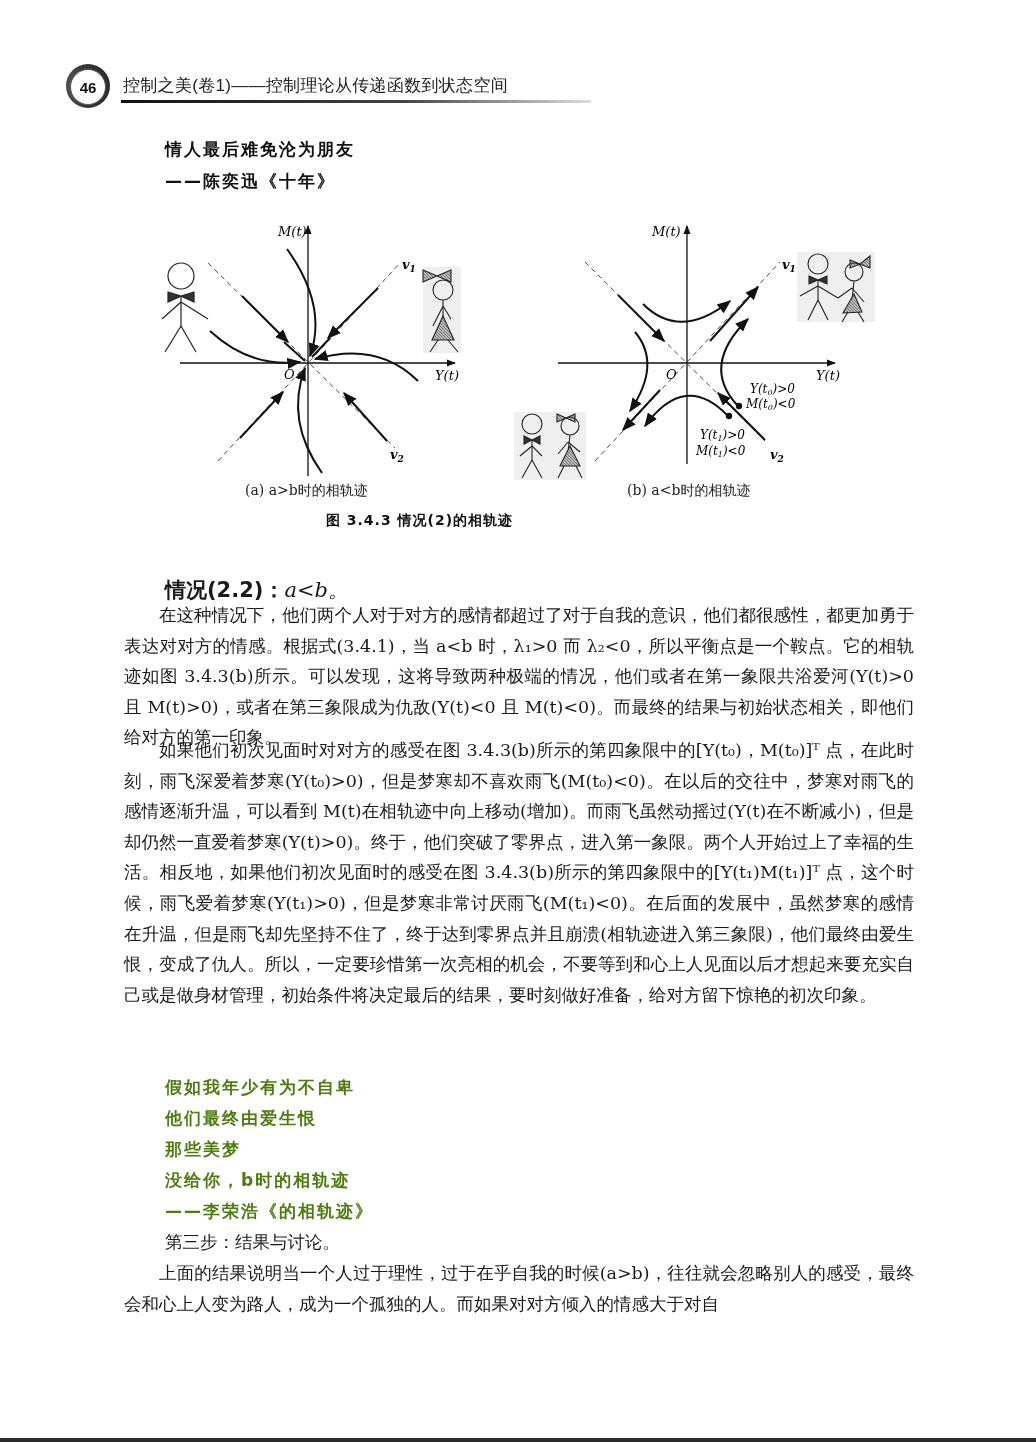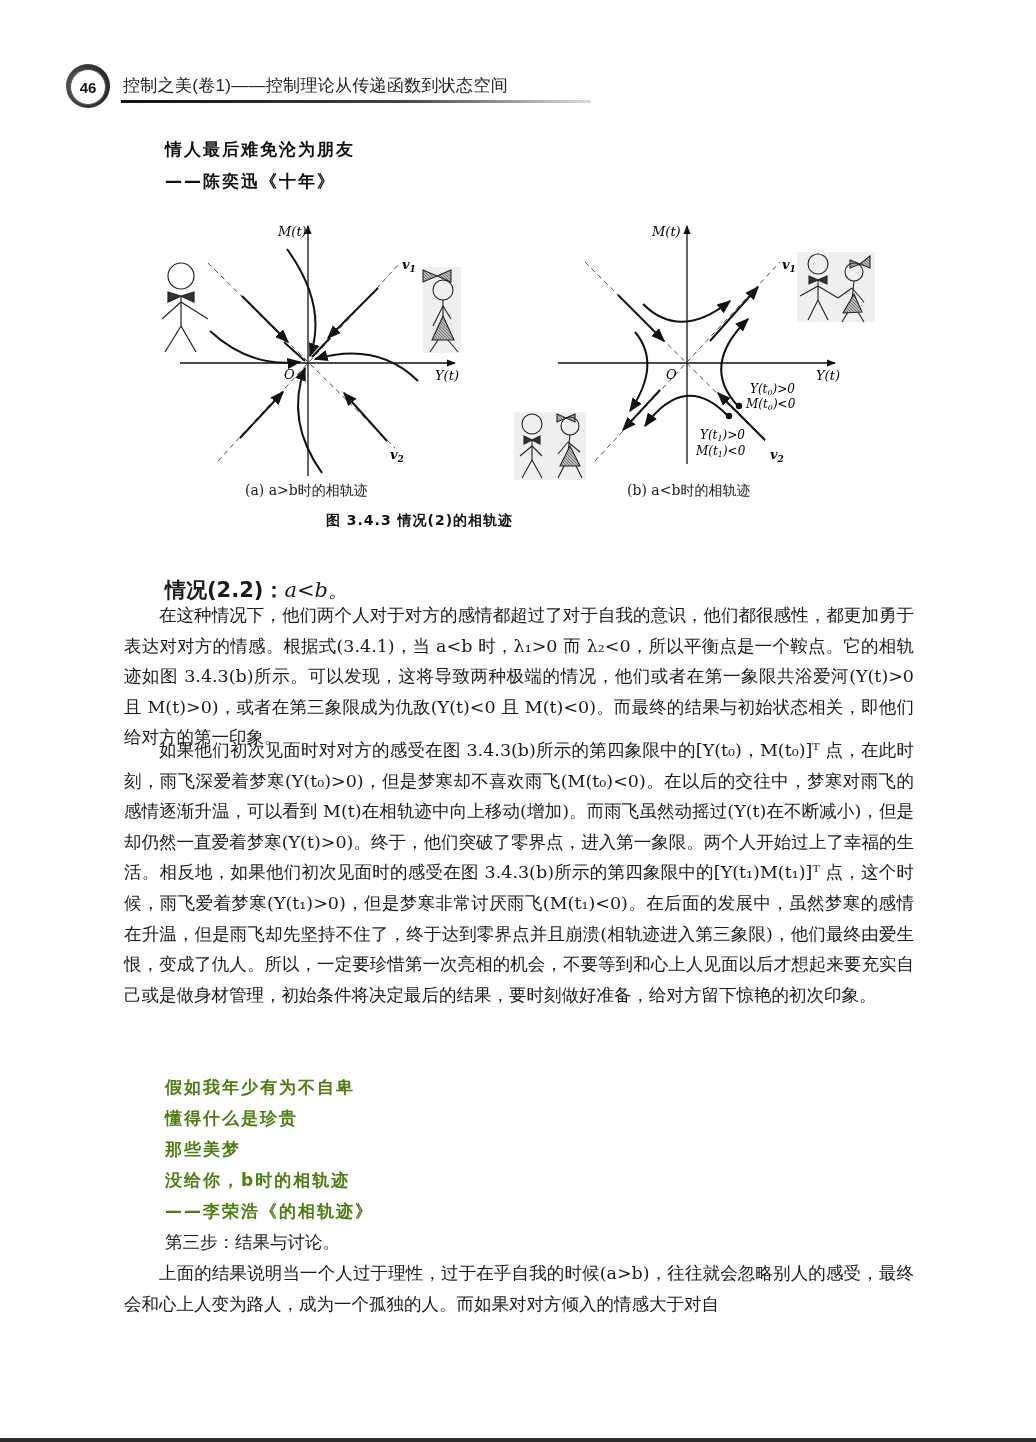--- a/index.html
+++ b/index.html
@@ -195,21 +195,21 @@
 </div>
 
 <div class="para" style="top:600px">
   <p>在这种情况下，他们两个人对于对方的感情都超过了对于自我的意识，他们都很感性，都更加勇于表达对对方的情感。根据式(3.4.1)，当 a&lt;b 时，λ₁&gt;0 而 λ₂&lt;0，所以平衡点是一个鞍点。它的相轨迹如图 3.4.3(b)所示。可以发现，这将导致两种极端的情况，他们或者在第一象限共浴爱河(Y(t)&gt;0 且 M(t)&gt;0)，或者在第三象限成为仇敌(Y(t)&lt;0 且 M(t)&lt;0)。而最终的结果与初始状态相关，即他们给对方的第一印象。</p>
 </div>
 <div class="para" style="top:735px">
   <p>如果他们初次见面时对对方的感受在图 3.4.3(b)所示的第四象限中的[Y(t₀)，M(t₀)]ᵀ 点，在此时刻，雨飞深爱着梦寒(Y(t₀)&gt;0)，但是梦寒却不喜欢雨飞(M(t₀)&lt;0)。在以后的交往中，梦寒对雨飞的感情逐渐升温，可以看到 M(t)在相轨迹中向上移动(增加)。而雨飞虽然动摇过(Y(t)在不断减小)，但是却仍然一直爱着梦寒(Y(t)&gt;0)。终于，他们突破了零界点，进入第一象限。两个人开始过上了幸福的生活。相反地，如果他们初次见面时的感受在图 3.4.3(b)所示的第四象限中的[Y(t₁)M(t₁)]ᵀ 点，这个时候，雨飞爱着梦寒(Y(t₁)&gt;0)，但是梦寒非常讨厌雨飞(M(t₁)&lt;0)。在后面的发展中，虽然梦寒的感情在升温，但是雨飞却先坚持不住了，终于达到零界点并且崩溃(相轨迹进入第三象限)，他们最终由爱生恨，变成了仇人。所以，一定要珍惜第一次亮相的机会，不要等到和心上人见面以后才想起来要充实自己或是做身材管理，初始条件将决定最后的结果，要时刻做好准备，给对方留下惊艳的初次印象。</p>
 </div>
 
 <div class="verse" style="top:1076px">假如我年少有为不自卑</div>
-<div class="verse" style="top:1107px">懂得什么是珍贵</div>
+<div class="verse" style="top:1107px">他们最终由爱生恨</div>
 <div class="verse" style="top:1138px">那些美梦</div>
 <div class="verse" style="top:1169px">没给你，b时的相轨迹</div>
 <div class="verse" style="top:1200px">——李荣浩《的相轨迹》</div>
 
 <div class="step">第三步：结果与讨论。</div>
 <div class="para" style="top:1258px">
   <p>上面的结果说明当一个人过于理性，过于在乎自我的时候(a&gt;b)，往往就会忽略别人的感受，最终会和心上人变为路人，成为一个孤独的人。而如果对对方倾入的情感大于对自</p>
 </div>
 
 <div class="bottom-rule"></div>

